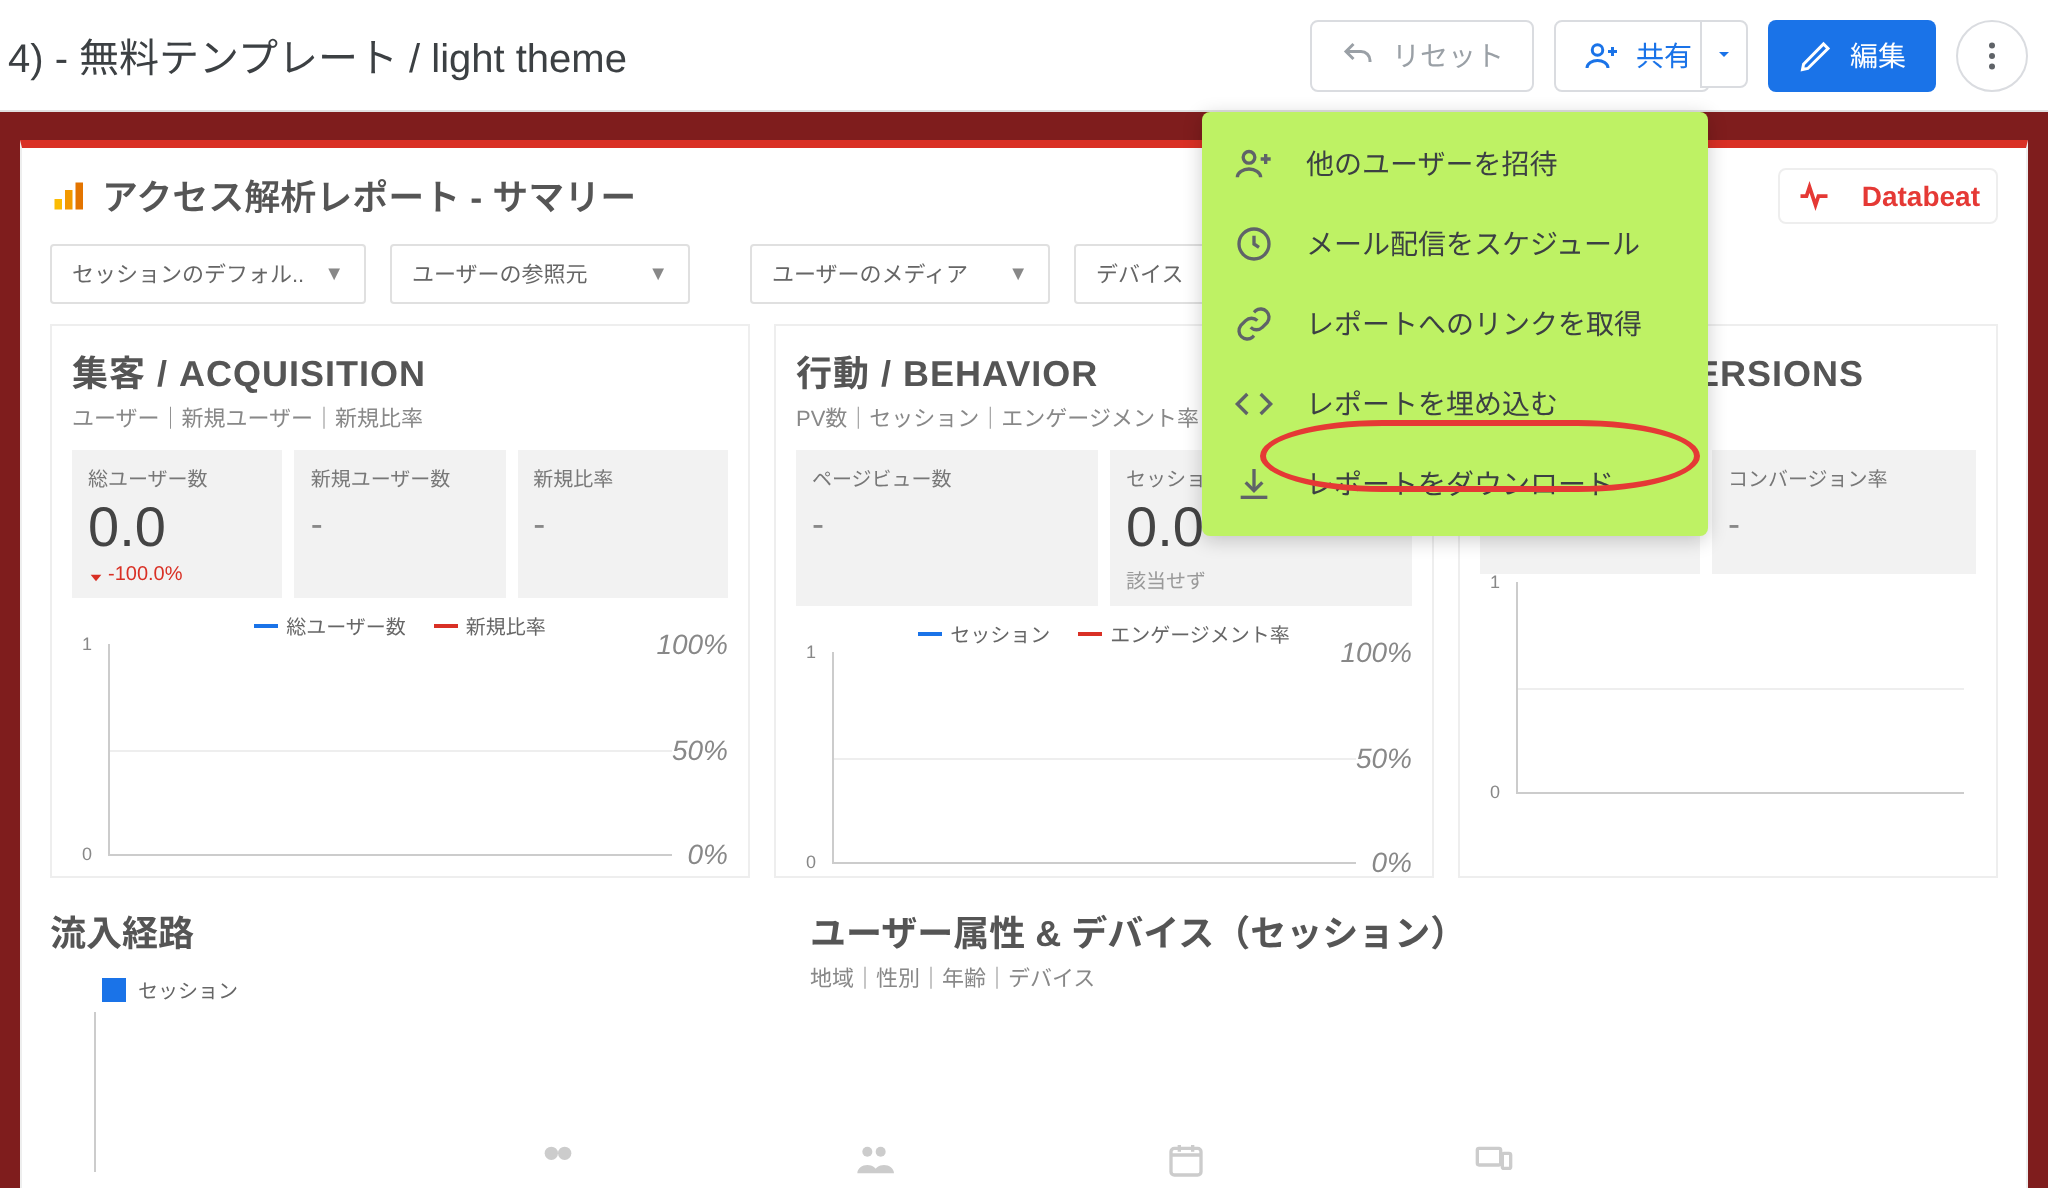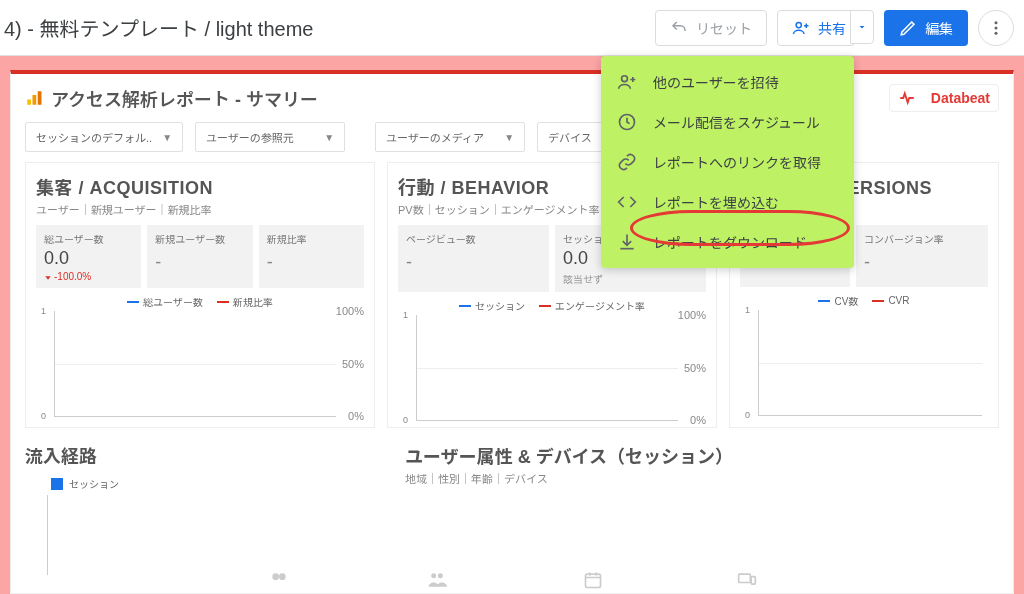--- a/index.html
+++ b/index.html
@@ -75,21 +75,21 @@
     border-radius:50%/50%;
     width:220px; height:36px;
     top:210px; right:174px;
     transform: scaleY(1);
     z-index:60;
     border-radius: 50% / 90%;
     pointer-events:none;
   }
 
   
-  .report-wrap { background:#fca5a5; padding: 14px 10px 10px 10px; height: calc(594px - 56px); overflow:hidden;}
+  .report-wrap { background:#7f1d1d; padding: 14px 10px 10px 10px; height: calc(594px - 56px); overflow:hidden;}
   .report-card { background:#fff; border:1px solid #eee; border-top:4px solid #d93025; padding: 10px 14px 14px 14px; min-height: 524px;}
   .report-header { display:flex; align-items:center; gap:8px; margin-bottom:10px;}
   .ga-icon { width:18px; height:18px; }
   .report-title { font-size:18px; font-weight:600; color:#555;}
   .databeat { margin-left:auto; border:1px solid #eee; padding:4px 8px; border-radius:4px; color:#e53935; font-weight:700; display:flex; align-items:center; gap:15px; font-size:14px;}
 
   .filters-row { display:flex; gap:12px; margin-bottom:10px;}
   .filter {
     border:1px solid #e0e0e0; background:#fff; height:30px; padding:0 10px;
     font-size:11px; color:#666; display:flex; align-items:center; gap:10px; border-radius:2px;
@@ -104,37 +104,37 @@
   .card.c1 { flex-basis:350px; }
   .card.c2 { flex-basis:330px; }
   .card.c3 { flex-basis:270px; }
   .card-title { font-size:18px; font-weight:700; color:#555; letter-spacing:.5px;}
   .card-sub { font-size:11px; color:#888; margin-top:2px; margin-bottom:8px;}
   .metrics { display:flex; gap:6px; margin-bottom:4px;}
   .metric {
     background:#f2f2f2; flex:1; padding:6px 8px; min-height:62px;
   }
   .metric-label{ font-size:10px; color:#777;}
-  .metric-value{ font-size:18px; color:#444; margin-top:2px;}
+  .metric-value{ font-size:28px; color:#444; margin-top:2px;}
   .metric-delta{ font-size:10px; color:#d93025; margin-top:2px; display:flex; align-items:center; gap:2px;}
   .metric-note{ font-size:10px; color:#999; margin-top:2px;}
   .metric-dash{ font-size:18px; color:#888; margin-top:6px;}
 
   .legend { display:flex; gap:14px; justify-content:center; font-size:10px; color:#666; margin-top:6px;}
   .legend-item{display:flex;align-items:center;gap:4px;}
   .swatch{width:12px;height:2px;display:inline-block;}
   .sw-blue{background:#1a73e8;} .sw-red{background:#d93025;}
 
   .chart {
     position:relative; height:106px; margin-top:2px;
     border-left:1px solid #ccc; border-bottom:1px solid #ccc;
     margin-left:18px; margin-right:28px;
   }
   .chart .ylab{ position:absolute; left:-14px; font-size:9px; color:#888; transform:translateY(-50%);}
-  .chart .rlab{ position:absolute; right:-28px; font-size:11px; color:#888; transform:translateY(-50%);}
+  .chart .rlab{ position:absolute; right:-28px; font-size:14px; color:#888; transform:translateY(-50%);font-style:italic;}
   .chart .grid{ position:absolute; left:0; right:0; border-top:1px solid #eee;}
 
   
   .row2 { display:flex; gap:30px; margin-top:4px;}
   .row2-left { width:350px;}
   .row2-title{ font-size:18px; font-weight:700; color:#555;}
   .row2-sub{ font-size:11px; color:#888; margin-top:2px;}
   .row2-legend{display:flex;align-items:center;gap:6px;font-size:10px;color:#666;margin-top:8px;margin-left:26px;}
   .sq{width:12px;height:12px;background:#1a73e8;display:inline-block;}
   .row2-chart{ height:80px; border-left:1px solid #ccc; margin-left:22px; margin-top:4px;}
@@ -347,30 +347,20 @@
         <div class="card-sub">ンバージョン率</div>
         <div class="metrics">
           <div class="metric" style="flex:0 0 110px">
             <div class="metric-dash" style="margin-top:14px">-</div>
           </div>
           <div class="metric">
             <div class="metric-label">コンバージョン率</div>
             <div class="metric-dash">-</div>
           </div>
         </div>
-        <div class="legend">
-          <div class="legend-item">
-              <span class="swatch sw-blue"></span>
-              <span>CV数</span>
-            </div>
-          <div class="legend-item">
-              <span class="swatch sw-red"></span>
-              <span>CVR</span>
-            </div>
-        </div>
         <div class="chart" style="margin-right:6px">
           <div class="ylab" style="top:0">1</div>
           <div class="ylab" style="top:100%">0</div>
           <div class="grid" style="top:50%"></div>
         </div>
       </div>
     </div>
 
     <div class="row2">
       <div class="row2-left">

